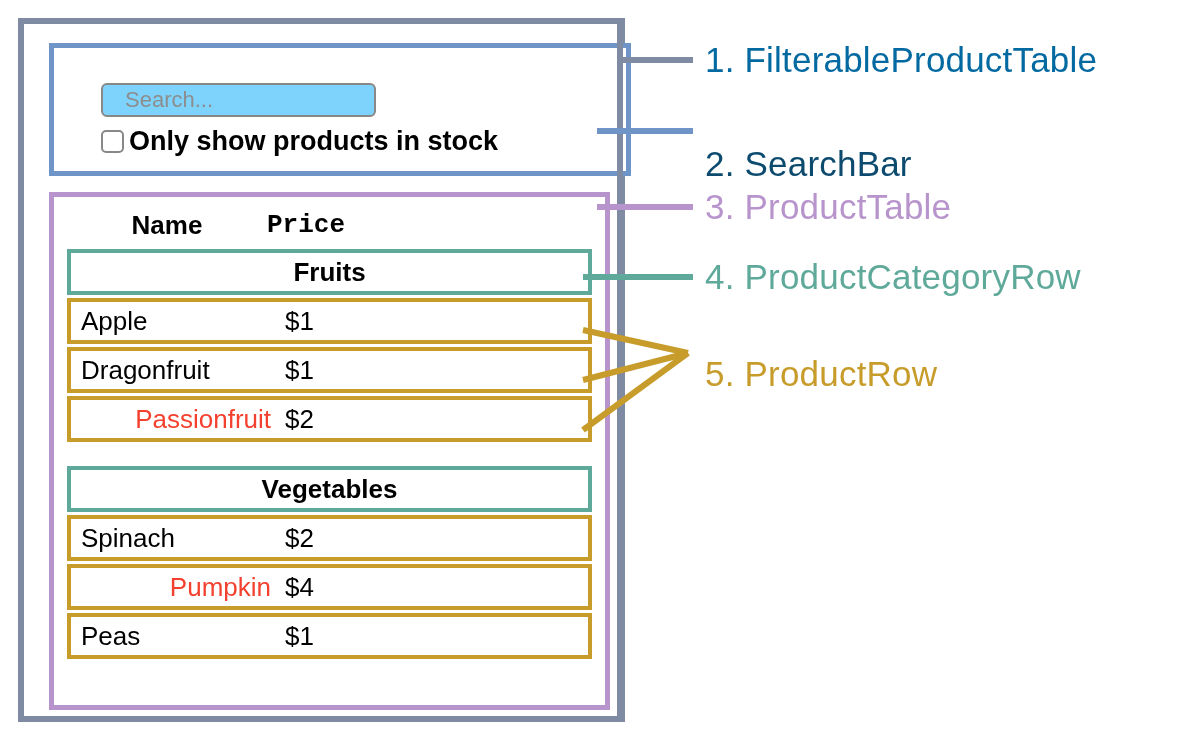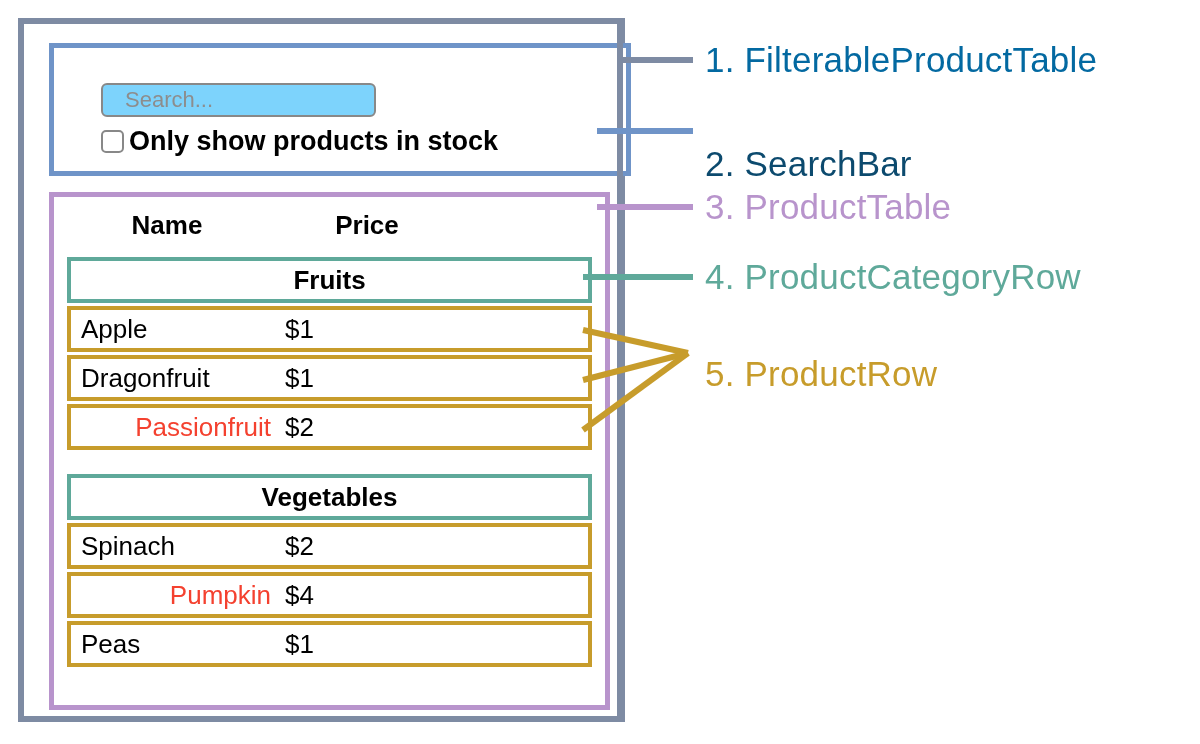--- a/index.html
+++ b/index.html
@@ -101,26 +101,26 @@
     top: 7px;
     width: 525px;
     height: 42px;
     display: flex;
     align-items: center;
     font-weight: bold;
     font-size: 26px;
     color: #000;
   }
   .th-name { width: 200px; text-align: center; }
-  .th-price { width: 200px; text-align: center; }
+  .th-price { width: 200px; text-align: left; font-family: Liberation Mono, monospace; }
 
   .rows {
     position: absolute;
     left: 13px;
-    top: 60px;
+    top: 52px;
     width: 525px;
   }
 
   .category-row {
     box-sizing: border-box;
     border: 4px solid var(--c-teal);
     background: #ffffff;
     height: 46px;
     display: flex;
     align-items: center;

